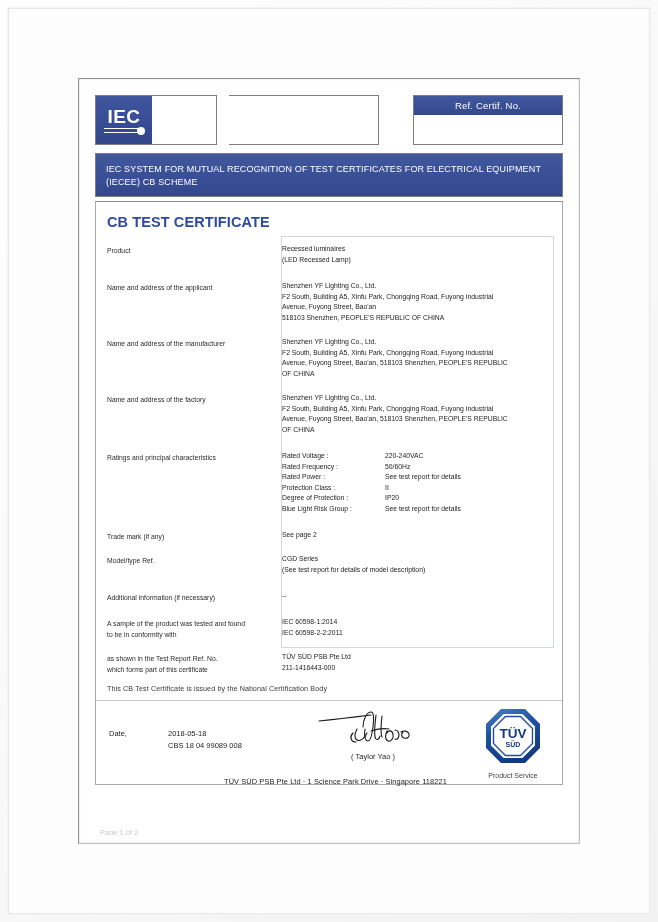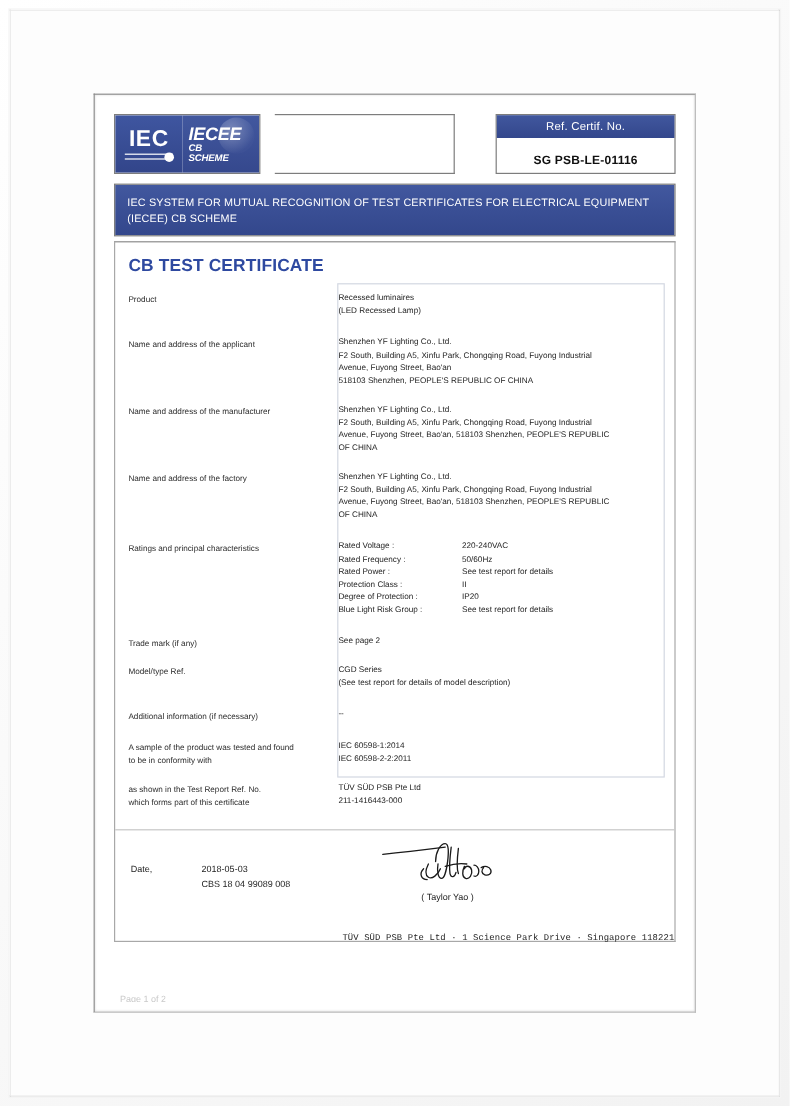--- a/index.html
+++ b/index.html
@@ -310,26 +310,25 @@
   .tuv-caption {
     font-size: 7px;
     color: #444444;
     margin-top: 3px;
   }
 
   .addr-line {
     position: absolute;
     left: 0; right: 0;
     bottom: -2px;
-    text-align: right;
+    text-align: center;
     padding-left: 13px;
     font-size: 7.4px;
     color: #1d1d1d;
     letter-spacing: 0.1px;
-    font-family: Liberation Mono, monospace;
   }
 
   
   .page-num {
     position: absolute;
     left: 100px;
     top: 828px;
     font-size: 7.5px;
     color: #c9c9c9;
     height: 7px;
@@ -350,32 +349,26 @@
 
     <div class="top-row">
 
       <div class="logo-box">
         <div class="iec-mark">
           <div class="iec-text">IEC</div>
           <div class="iec-rule">
             <span class="iec-dot"></span>
           </div>
         </div>
-        <div class="iecee-mark">
-          <div class="iecee-top">IECEE</div>
-          <div class="iecee-sub">CB</div>
-          <div class="iecee-sub">SCHEME</div>
-        </div>
       </div>
 
       <div class="blank-box"></div>
 
       <div class="refno-box">
         <div class="refno-head">Ref. Certif. No.</div>
-        <div class="refno-val">SG PSB-LE-01116</div>
       </div>
     </div>
 
     <div class="banner">IEC SYSTEM FOR MUTUAL RECOGNITION OF TEST CERTIFICATES FOR ELECTRICAL EQUIPMENT (IECEE) CB SCHEME</div>
 
     <div class="body-box">
 
       <div class="cb-title">CB TEST CERTIFICATE</div>
 
       <div class="fields">
@@ -503,27 +496,28 @@
             <div>which forms part of this certificate</div>
           </div>
           <div class="field-value">
             <div>TÜV SÜD PSB Pte Ltd</div>
             <div>211-1416443-000</div>
           </div>
         </div>
 
       </div>
 
+      <div class="issued-line">This CB Test Certificate is issued by the National Certification Body</div>
       <div class="hr-line"></div>
 
       <div class="sig-block">
 
         <div class="sig-date-label">Date,</div>
         <div class="sig-date-val">
-          <div>2018-05-03</div>
+          <div>2018-05-18</div>
           <div>CBS 18 04 99089 008</div>
         </div>
 
         <div class="sig-wrap">
           <svg class="sig-svg" width="120" height="44" viewBox="0 0 120 44">
             <g fill="none" stroke="#1a1a1a" stroke-width="1.1" stroke-linecap="round" stroke-linejoin="round">
               <path d="M6,14 C26,12 42,10 58,8"></path>
               <path d="M50,20 C50,12 54,5 58,5 C61,5 61,12 60,20 C59,28 57,34 55,34 C52,34 51,28 52,22"></path>
               <path d="M44,22 C42,26 41,31 44,33 C47,35 52,31 54,26"></path>
               <path d="M63,8 C62,16 61,24 62,30 C63,34 66,33 67,29"></path>
@@ -531,20 +525,37 @@
               <path d="M58,24 C64,22 70,21 76,22"></path>
               <path d="M74,24 C72,28 72,33 75,34 C78,35 81,31 80,27 C79,23 75,23 74,26"></path>
               <path d="M82,23 C84,23 86,25 86,28 C86,31 84,33 82,32"></path>
               <path d="M88,25 C91,23 95,24 96,27 C97,30 94,32 91,31 C88,30 88,27 90,25"></path>
               <path d="M40,26 C36,30 38,35 43,35"></path>
             </g>
           </svg>
           <div class="sig-name">( Taylor Yao )</div>
         </div>
 
+        <div class="tuv-wrap">
+          <svg width="58" height="58" viewBox="0 0 58 58">
+            <defs>
+              <linearGradient id="tuvgrad" x1="0" y1="0" x2="0.35" y2="1">
+                <stop offset="0%" stop-color="#4b7fc4"></stop>
+                <stop offset="45%" stop-color="#1d50a0"></stop>
+                <stop offset="100%" stop-color="#123b80"></stop>
+              </linearGradient>
+            </defs>
+            <polygon points="17,2 41,2 56,17 56,41 41,56 17,56 2,41 2,17" fill="url(#tuvgrad)"></polygon>
+            <polygon points="19.5,7 38.5,7 51,19.5 51,38.5 38.5,51 19.5,51 7,38.5 7,19.5" fill="#ffffff"></polygon>
+            <polygon points="21.5,9.5 36.5,9.5 48.5,21.5 48.5,36.5 36.5,48.5 21.5,48.5 9.5,36.5 9.5,21.5" fill="none" stroke="#1d50a0" stroke-width="1.4"></polygon>
+            <text x="29" y="31" text-anchor="middle" font-family="Liberation Sans, sans-serif" font-size="13.5" font-weight="bold" fill="#123b80">TÜV</text>
+            <text x="29" y="39.5" text-anchor="middle" font-family="Liberation Sans, sans-serif" font-size="7" font-weight="bold" fill="#123b80">SÜD</text>
+          </svg>
+          <div class="tuv-caption">Product Service</div>
+        </div>
 
         <div class="addr-line">TÜV SÜD PSB Pte Ltd · 1 Science Park Drive · Singapore 118221</div>
       </div>
 
     </div>
   </div>
 </div>
 
 <div class="page-num">Page 1 of 2</div>
 

